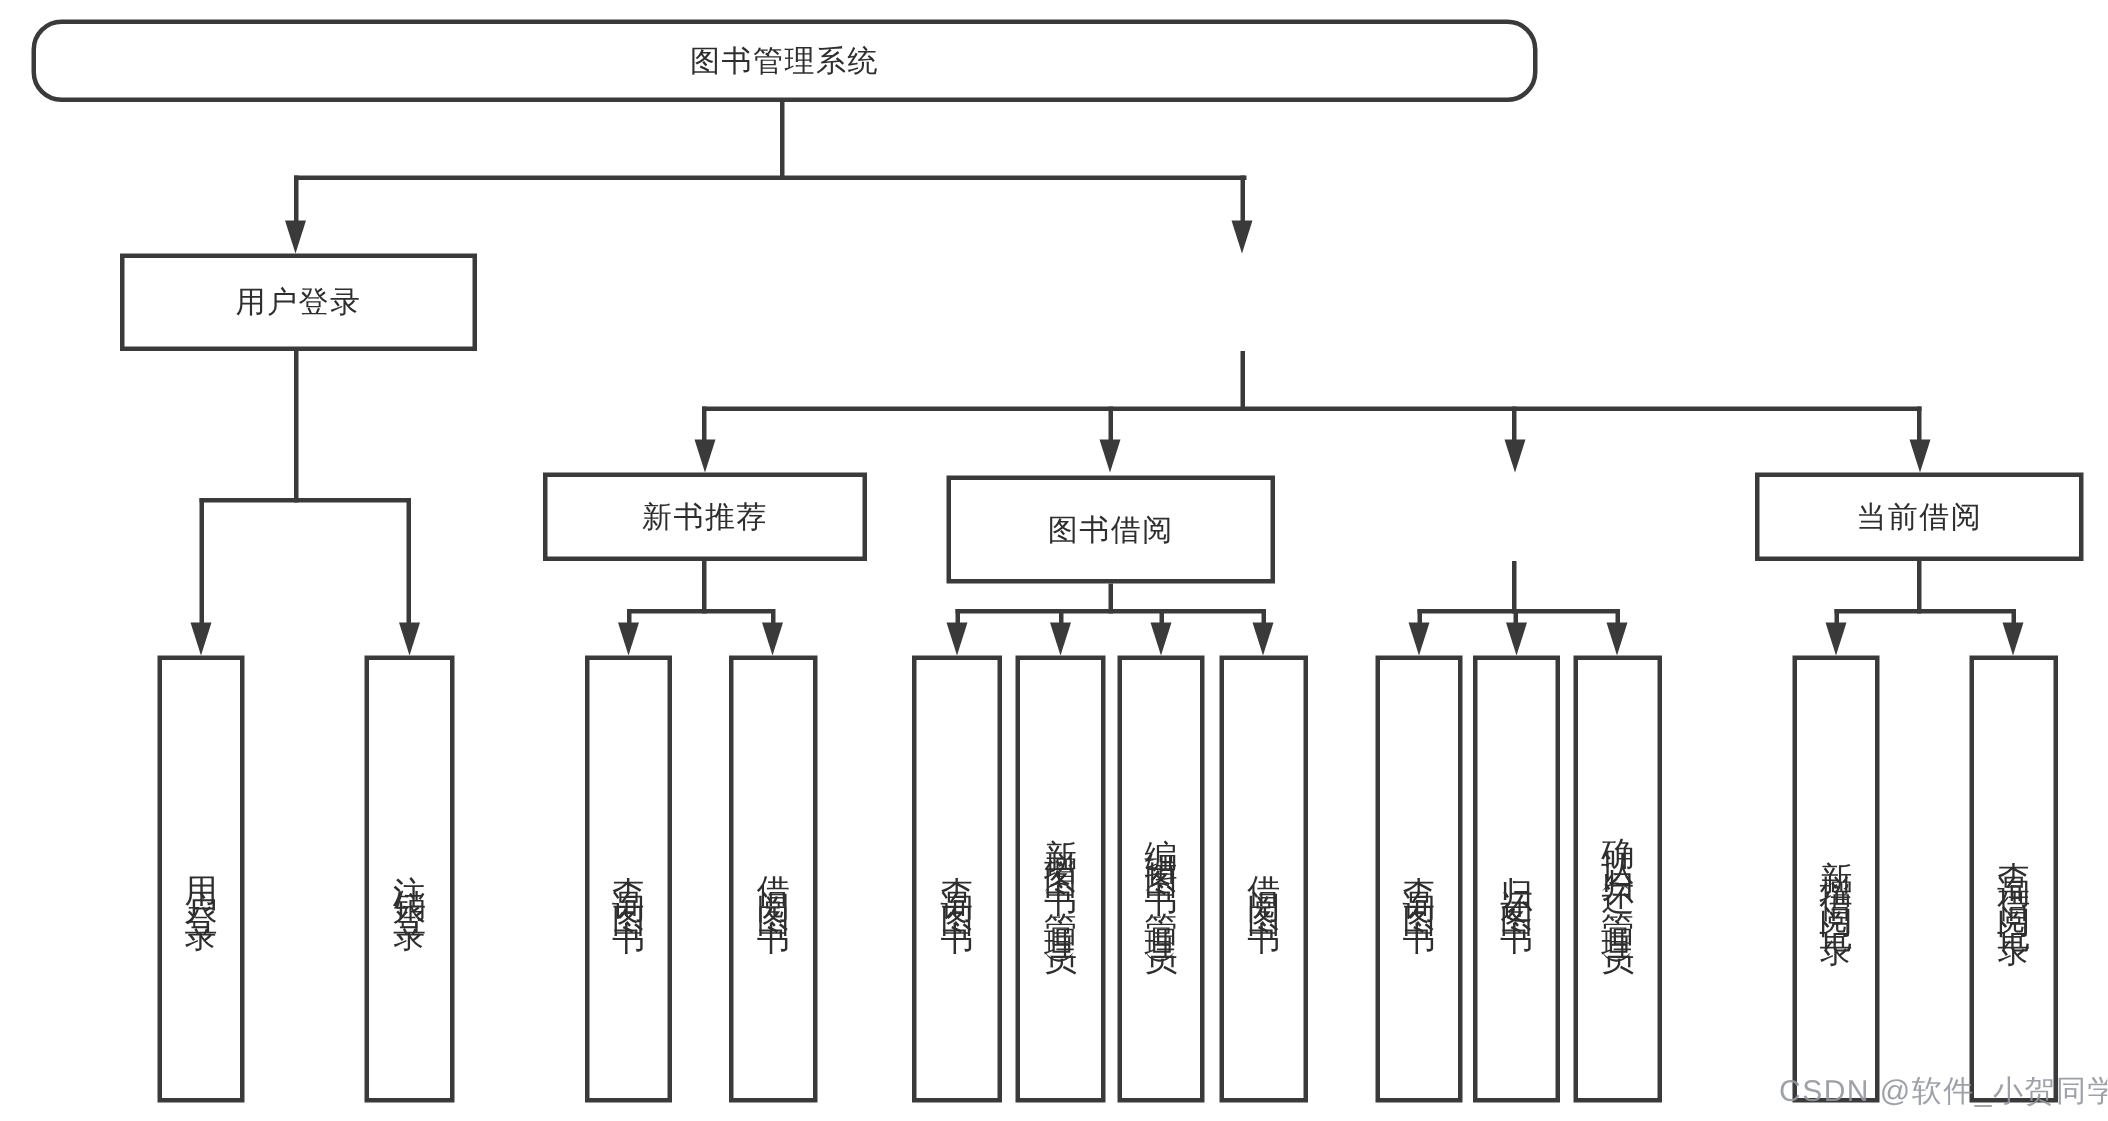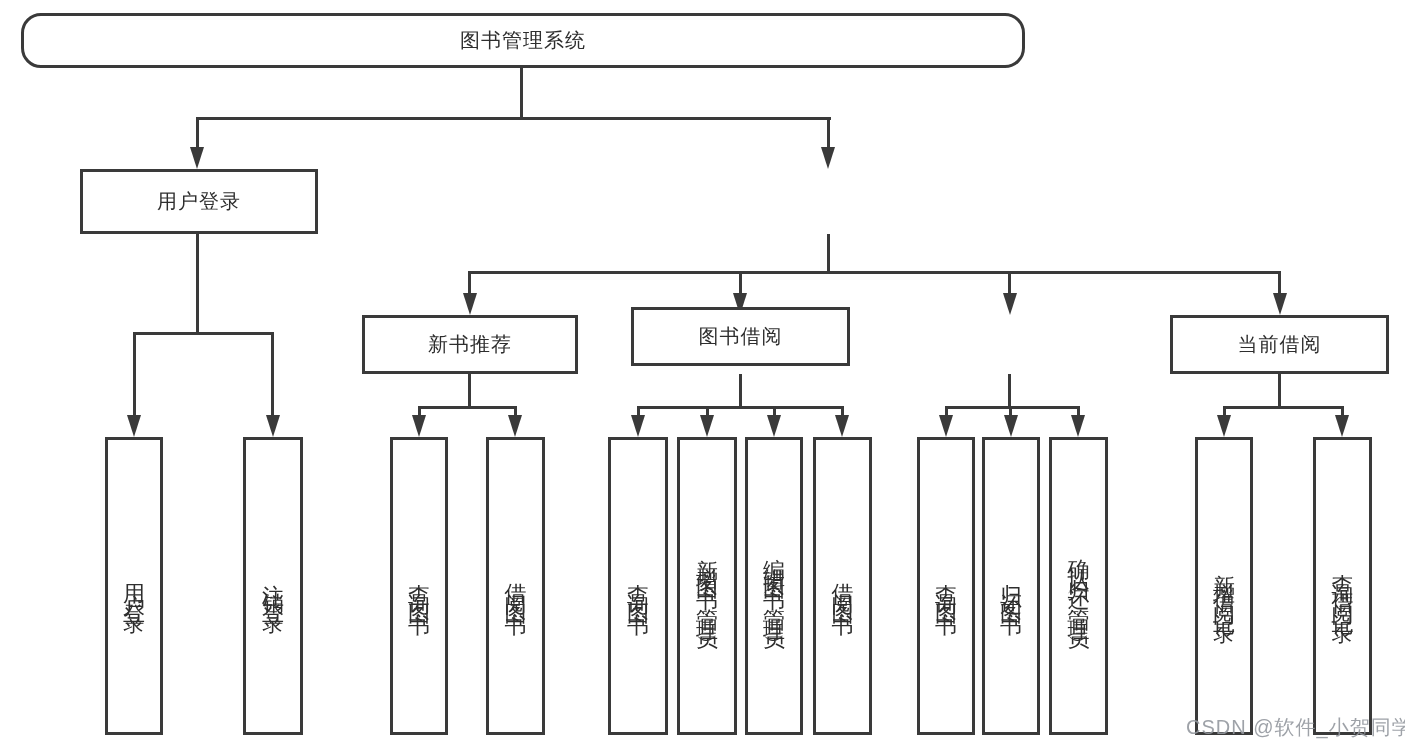--- a/index.html
+++ b/index.html
@@ -97,21 +97,21 @@
   <div class="vline" style="left:739px;top:271px;height:29px;"></div>
   <div class="arrow" style="left:733px;top:293px;"></div>
   <div class="vline" style="left:1008px;top:271px;height:29px;"></div>
   <div class="arrow" style="left:1003px;top:293px;"></div>
   <div class="vline" style="left:1278px;top:271px;height:29px;"></div>
   <div class="arrow" style="left:1273px;top:293px;"></div>
 
   <div class="box" style="left:362px;top:315px;width:216px;height:59px;">
     <span>新书推荐</span>
   </div>
-  <div class="box" style="left:631px;top:307px;width:219px;height:59px;">
+  <div class="box" style="left:631px;top:317px;width:219px;height:72px;">
     <span>图书借阅</span>
   </div>
   <div class="box" style="left:1170px;top:315px;width:219px;height:59px;">
     <span>当前借阅</span>
   </div>
 
   <div class="vline" style="left:468px;top:374px;height:35px;"></div>
   <div class="hline" style="left:418px;top:406px;width:98px;"></div>
   <div class="vline" style="left:418px;top:406px;height:15px;"></div>
   <div class="arrow" style="left:412px;top:415px;"></div>

